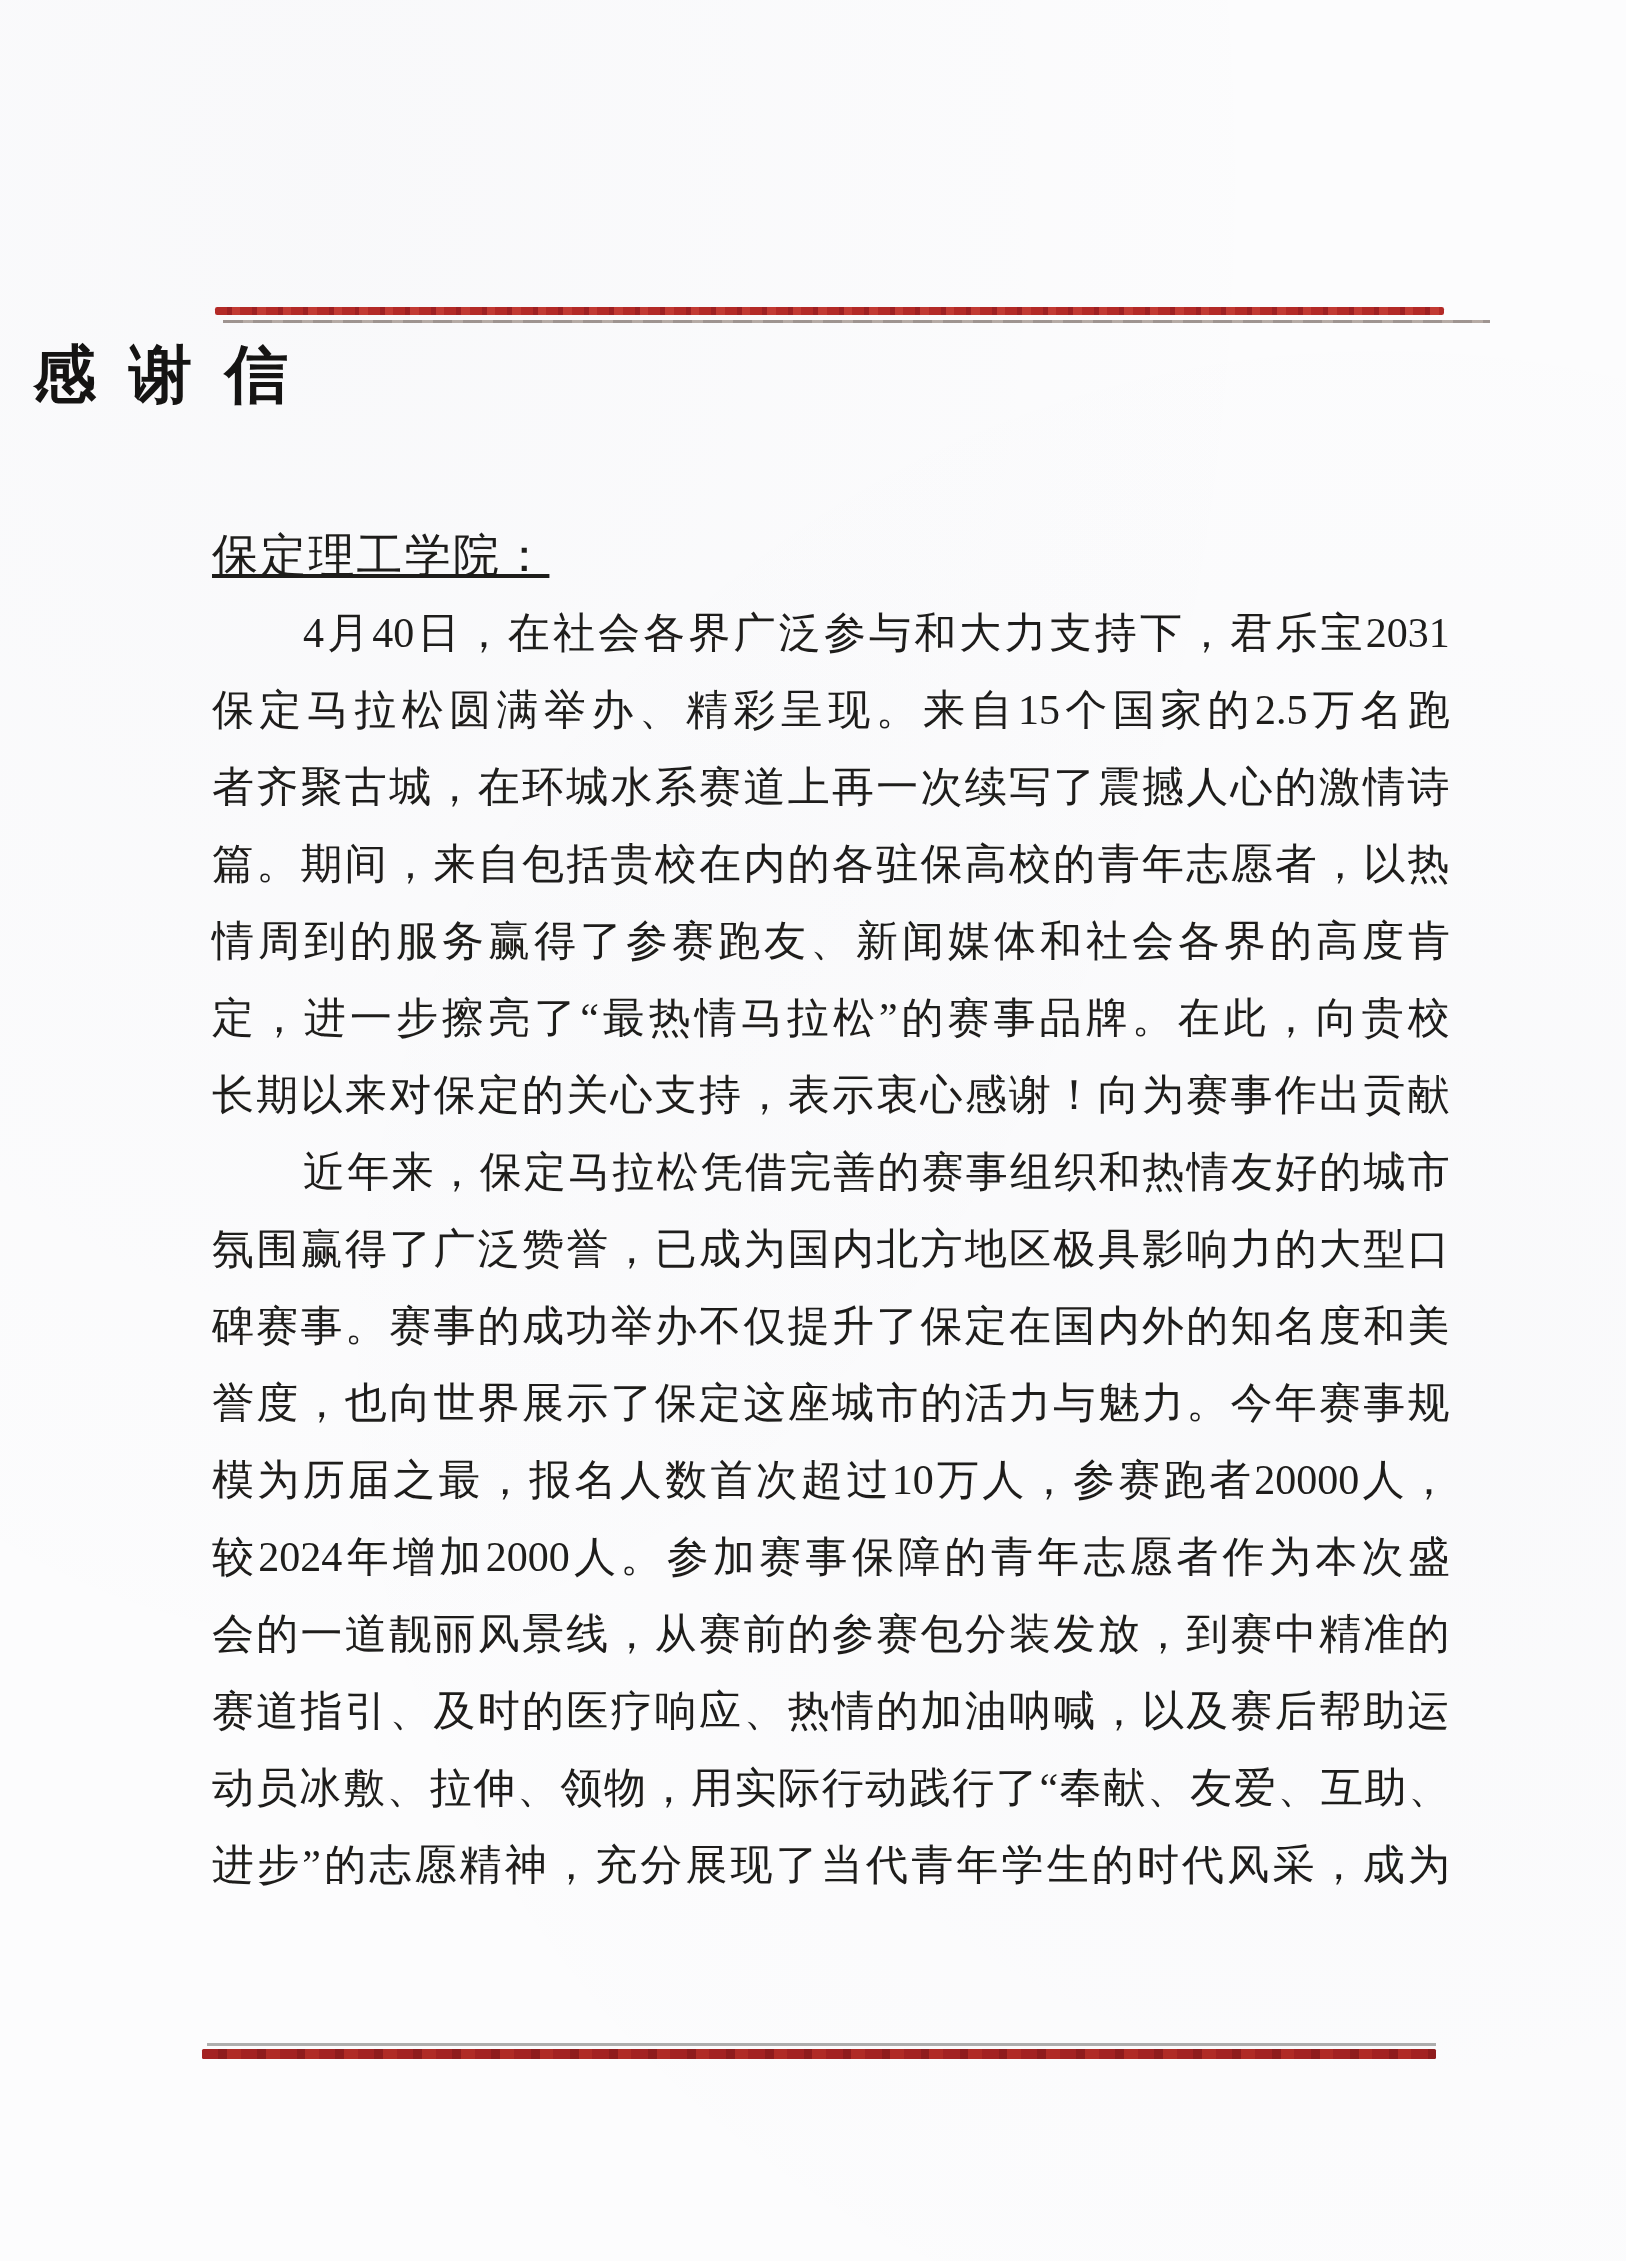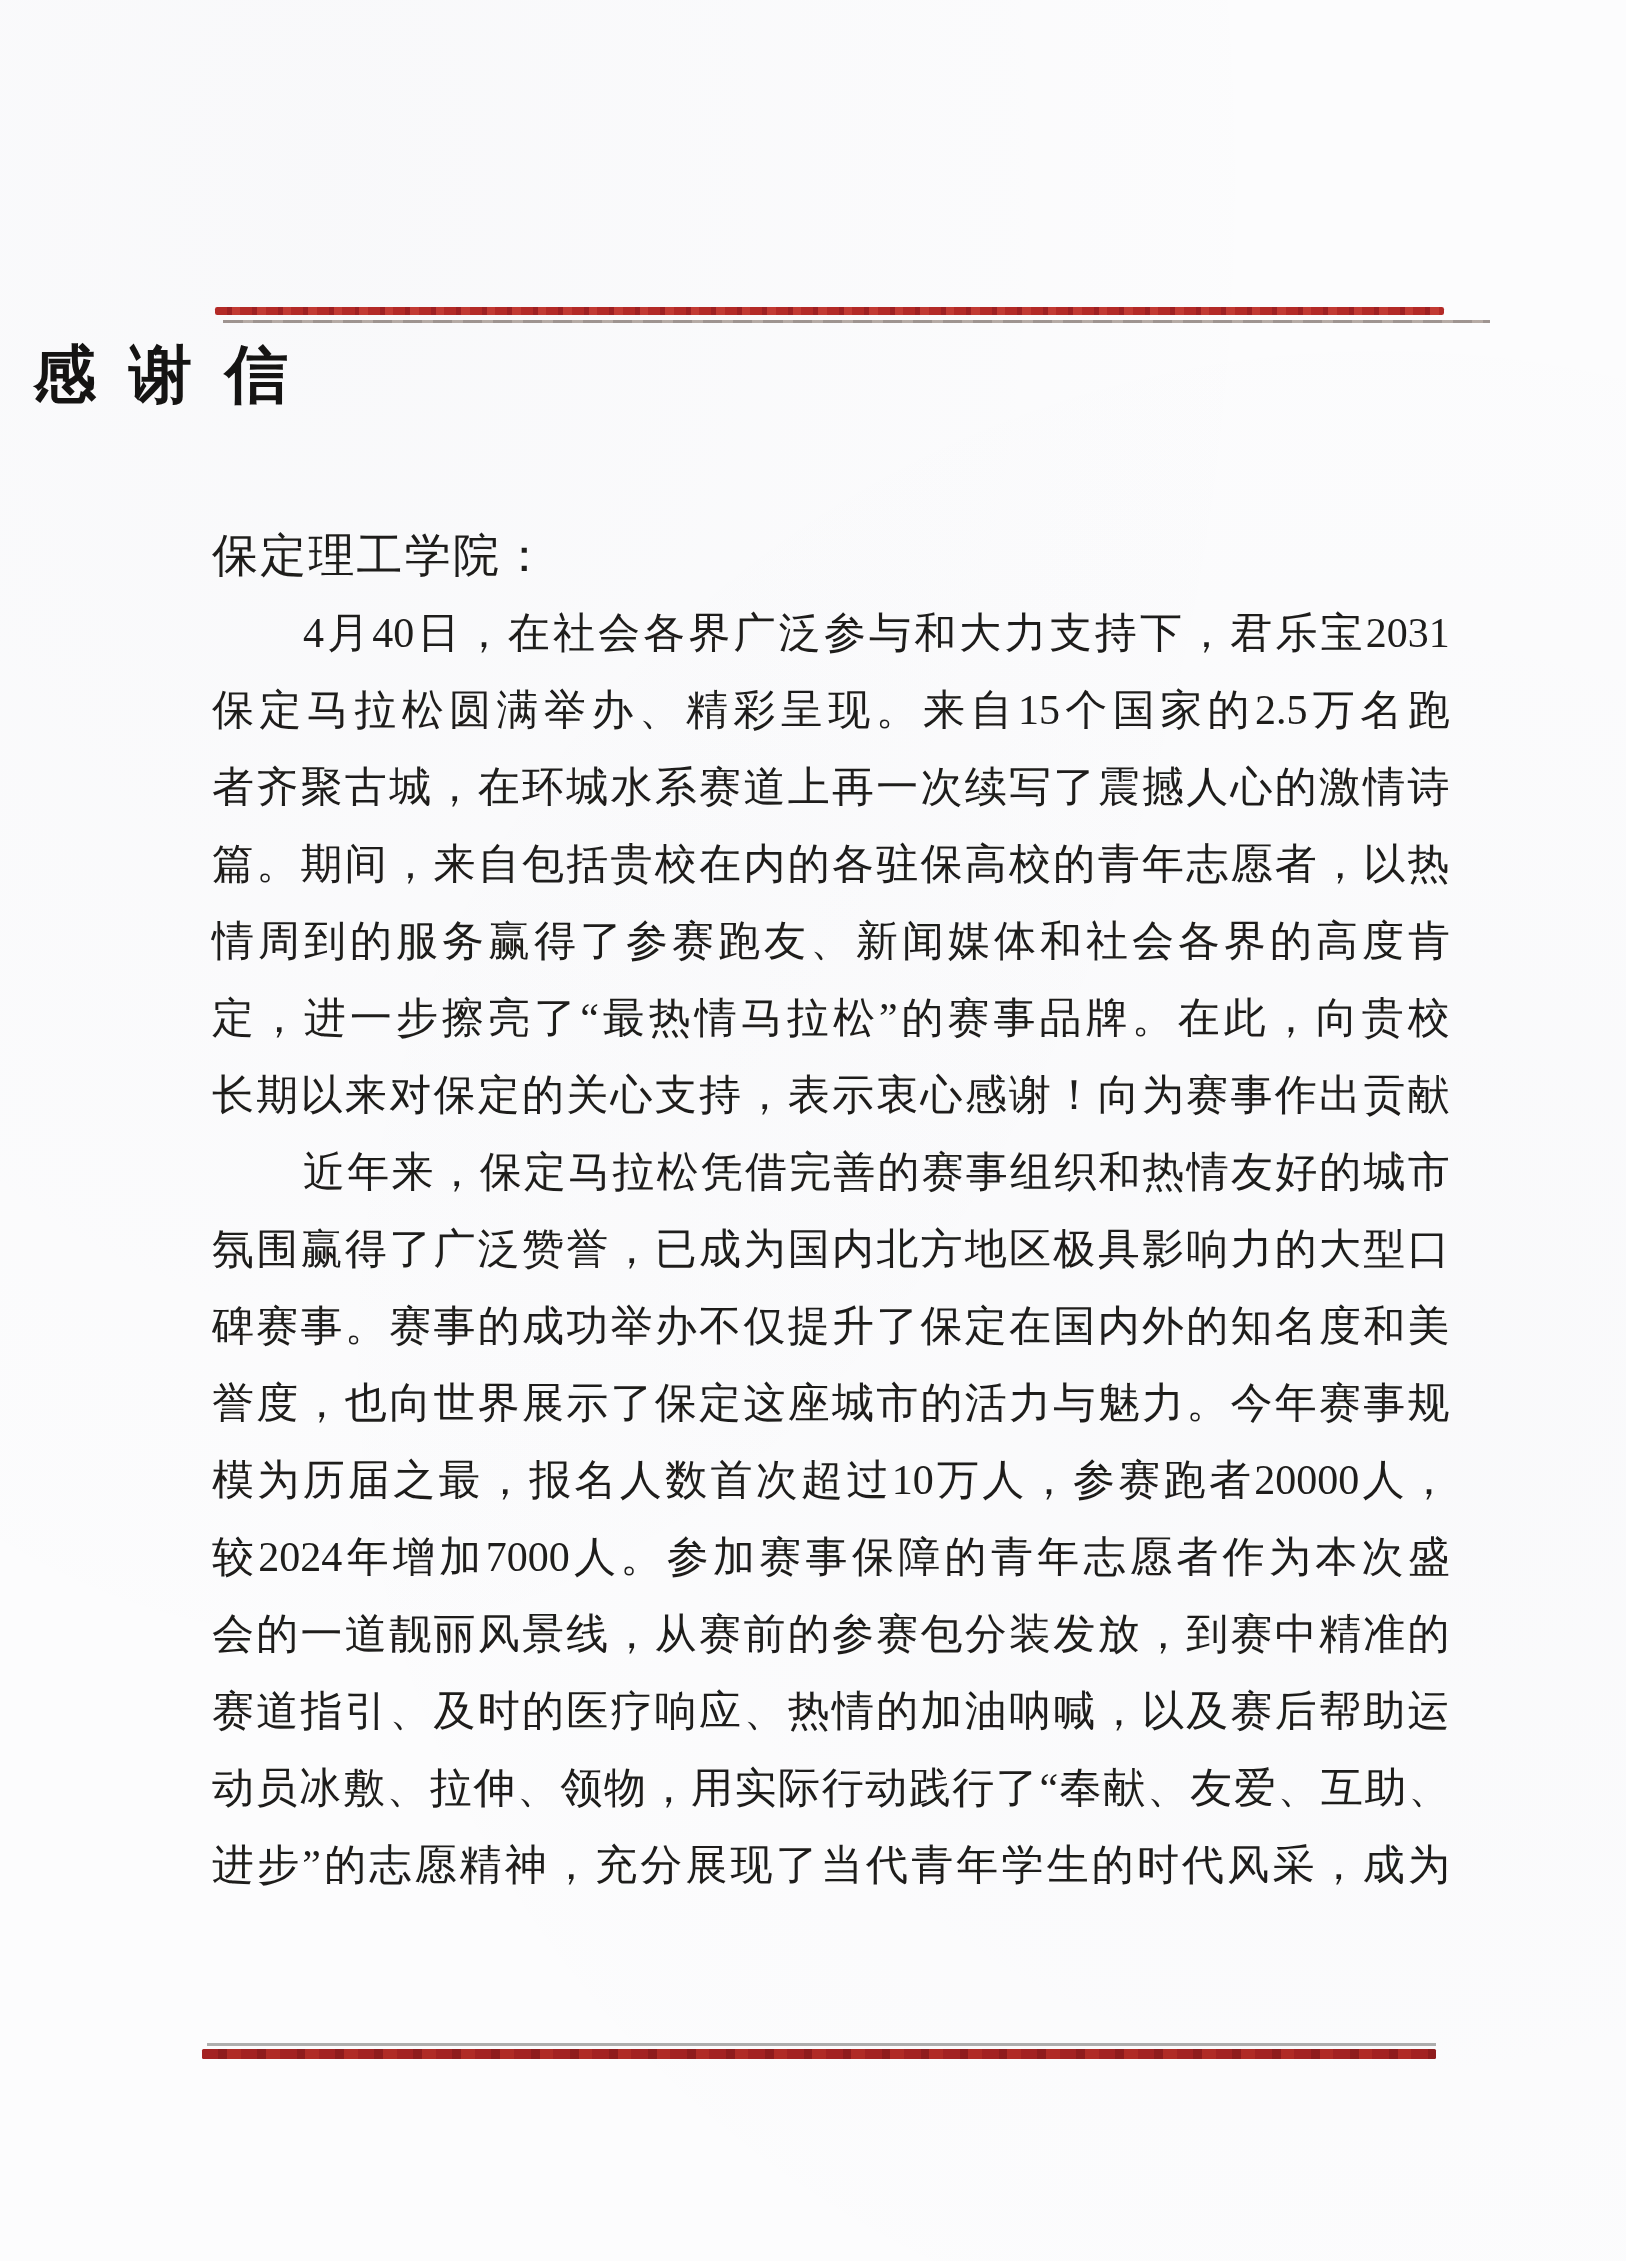--- a/index.html
+++ b/index.html
@@ -49,21 +49,21 @@
   
   .letter-body {
     position:absolute; top:517px; left:212px; width:1238px;
     color:#1e1d1b;
   }
   .line {
     height:77px;
     font-size:42px;
   }
   .line.plain { line-height:77px; letter-spacing:2.2px; white-space:nowrap; }
-  .line.salutation { font-size:46px; }
+  .line.salutation { font-size:46px;text-decoration:underline; }
   .line.just { display:flex; justify-content:space-between; align-items:center; }
   .line.just span { flex:0 0 auto; }
   .line.ind { padding-left:91px; }
 
   
   .rule-gray-bottom {
     position:absolute; top:2043px; left:207px; width:1229px; height:3px;
     background:#9a9a98; opacity:0.8;
   }
   .rule-red-bottom {
@@ -434,21 +434,21 @@
         <span>20000</span>
         <span>人</span>
         <span>，</span>
       </div>
       <div class="line just">
         <span>较</span>
         <span>2024</span>
         <span>年</span>
         <span>增</span>
         <span>加</span>
-        <span>7000</span>
+        <span>2000</span>
         <span>人</span>
         <span>。</span>
         <span>参</span>
         <span>加</span>
         <span>赛</span>
         <span>事</span>
         <span>保</span>
         <span>障</span>
         <span>的</span>
         <span>青</span>

